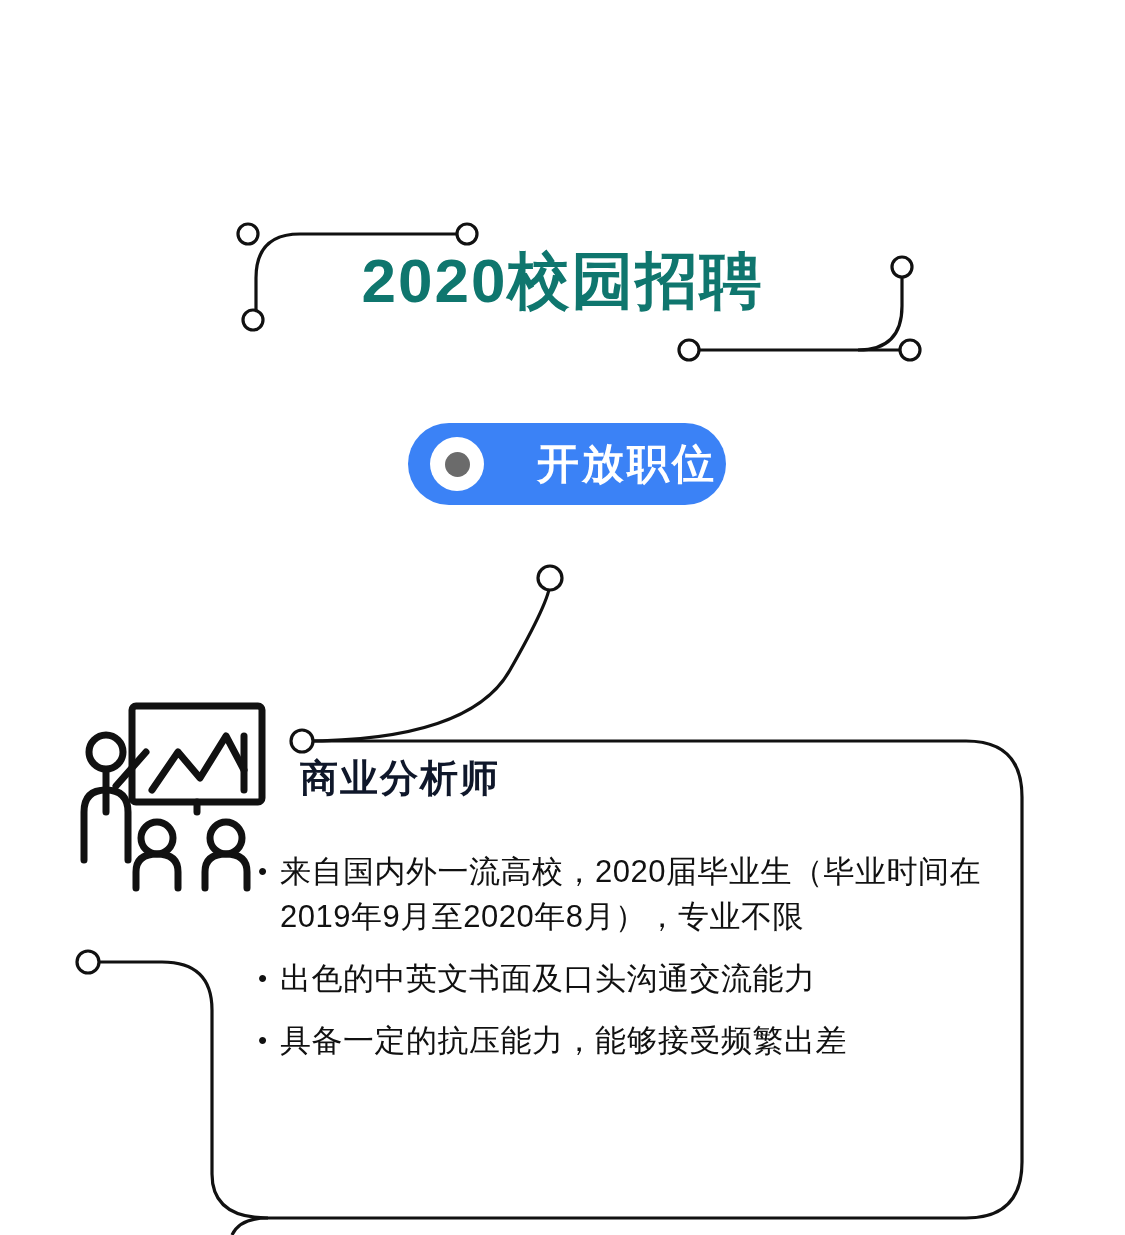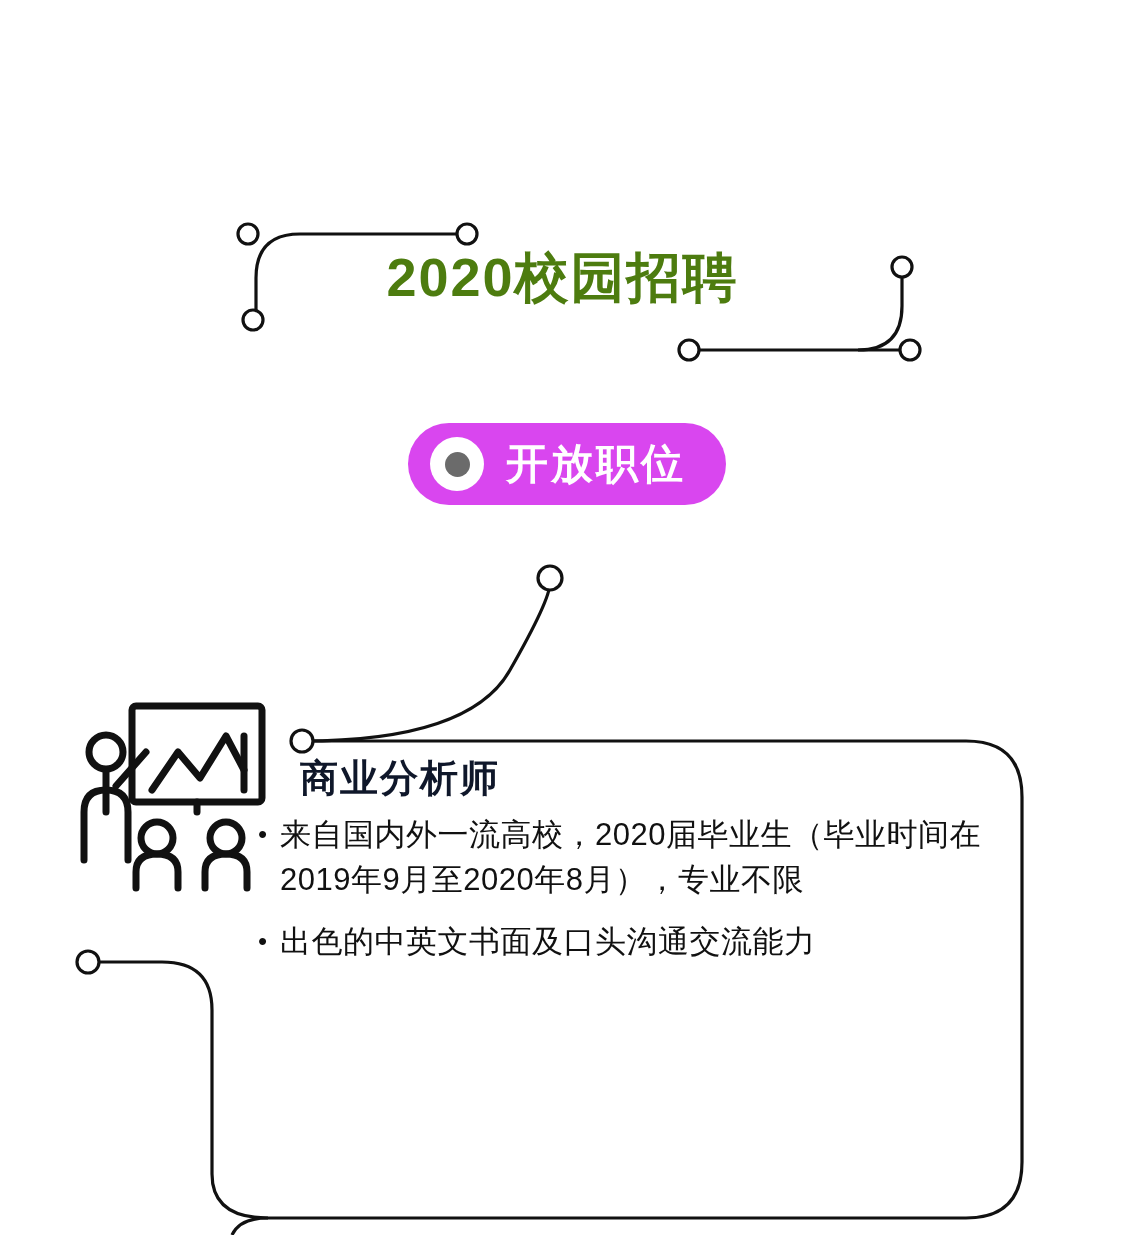--- a/index.html
+++ b/index.html
@@ -26,40 +26,41 @@
     pointer-events: none;
   }
 
   
   .headline {
     position: absolute;
     left: 0;
     top: 250px;
     width: 1125px;
     text-align: center;
-    font-size: 54px;
+    font-size: 62px;
     font-weight: bold;
     letter-spacing: 2px;
-    color: #4d7c0f;
+    color: #0f766e;
     line-height: 1;
   }
 
   
   .pill {
     position: absolute;
     left: 408px;
     top: 423px;
     width: 318px;
     height: 82px;
-    background: #d946ef;
+    background: #3b82f6;
     border-radius: 41px;
     display: flex;
     align-items: center;
     padding-left: 22px;
     box-sizing: border-box;
+    gap: 31px;
   }
   .pill .ring {
     width: 54px;
     height: 54px;
     border-radius: 50%;
     background: #ffffff;
     display: flex;
     align-items: center;
     justify-content: center;
     flex: 0 0 auto;
@@ -90,21 +91,21 @@
     font-size: 38px;
     font-weight: bold;
     color: #0f172a;
     letter-spacing: 2px;
     line-height: 1;
   }
 
   .req-list {
     position: absolute;
     left: 258px;
-    top: 813px;
+    top: 850px;
     width: 740px;
     margin: 0;
     padding: 0;
     list-style: none;
   }
   .req-list li {
     position: relative;
     padding-left: 22px;
     font-size: 31px;
     line-height: 1.45;
@@ -178,13 +179,14 @@
       <i></i>
     </span>
   <span class="pill-label">开放职位</span>
 </div>
 
 <div class="job-title">商业分析师</div>
 
 <ul class="req-list">
   <li>来自国内外一流高校，2020届毕业生（毕业时间在2019年9月至2020年8月），专业不限</li>
   <li>出色的中英文书面及口头沟通交流能力</li>
+  <li>具备一定的抗压能力，能够接受频繁出差</li>
 </ul>
 
 </body></html>

